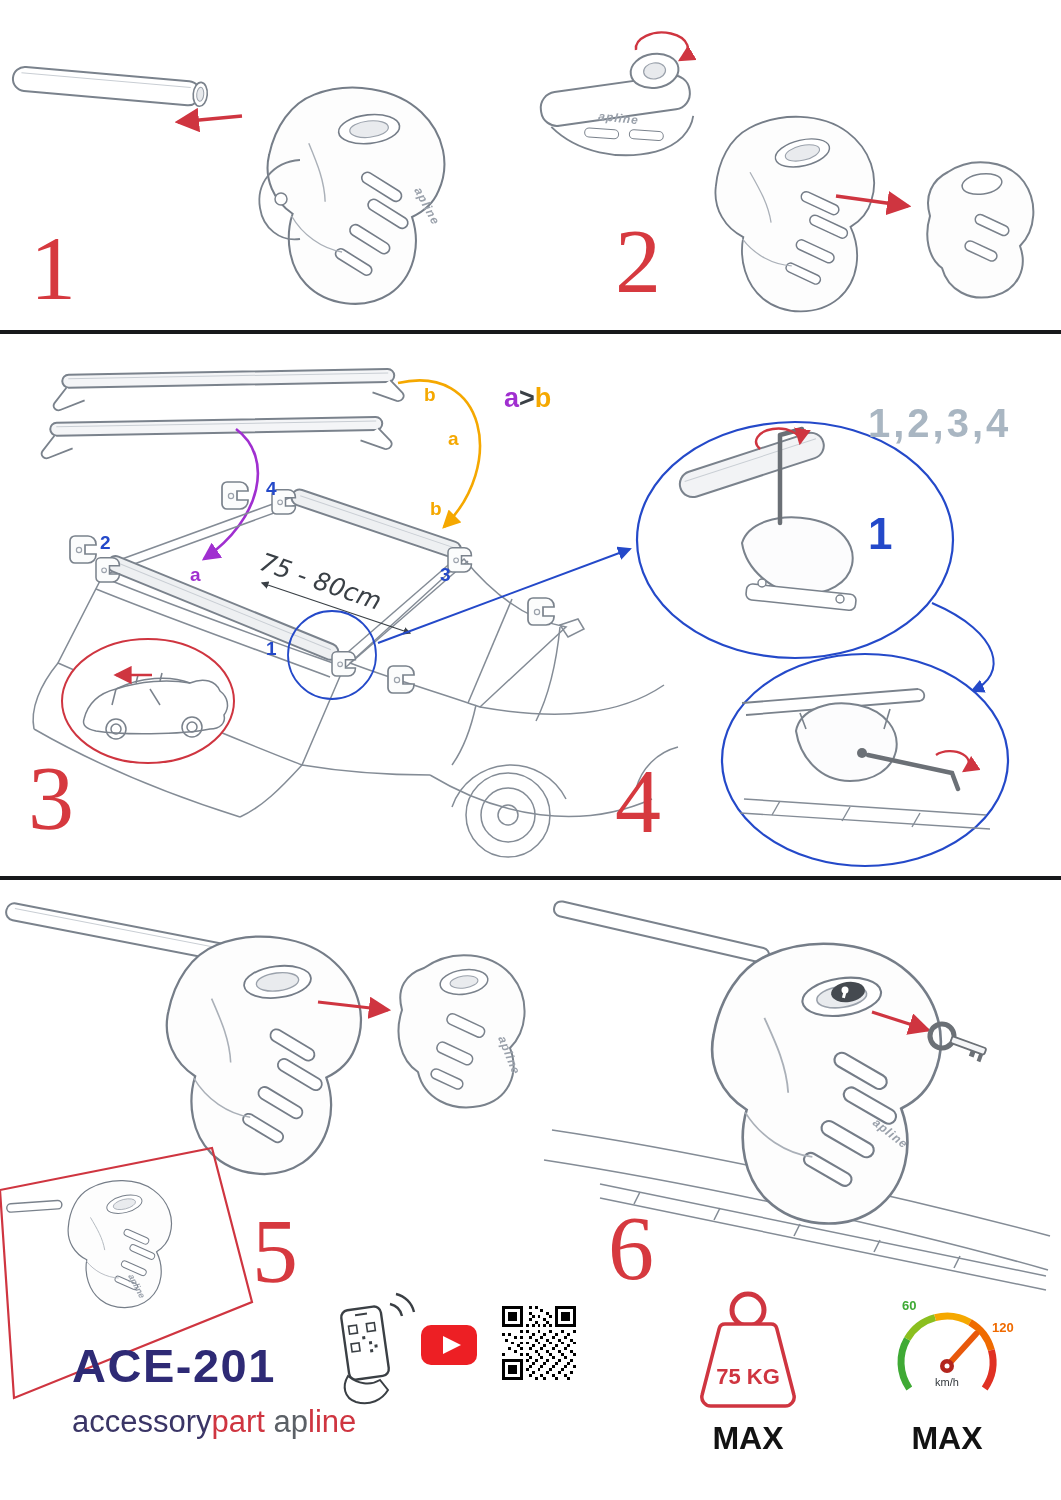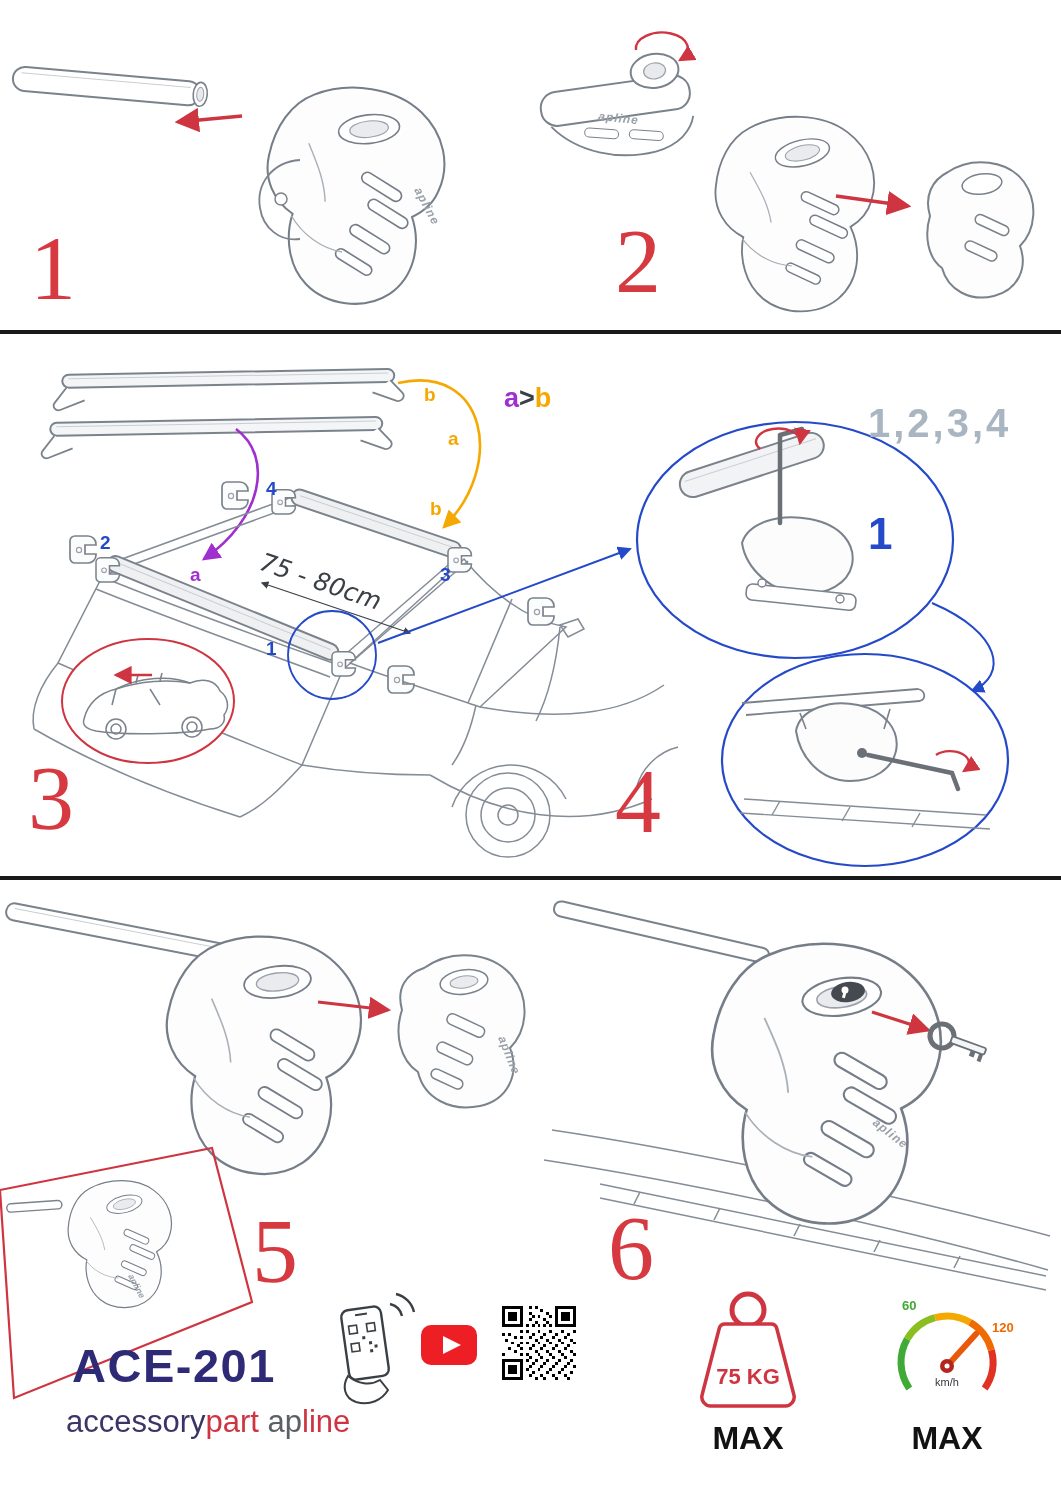--- a/index.html
+++ b/index.html
@@ -15,21 +15,21 @@
   .nor{font:bold 19px "Liberation Sans",sans-serif;fill:#f5a800;}
   .cmp{font:bold 27px "Liberation Sans",sans-serif;}
   .cmp .a{fill:#a02fd0}.cmp .gt{fill:#3a4046}.cmp .b{fill:#f5a800}
   .seq{font:bold 40px "Liberation Sans",sans-serif;fill:#a9b6c2;letter-spacing:3px;}
   .bigblue{font:bold 44px "Liberation Sans",sans-serif;fill:#2449c9;}
   .measure{font:italic 25px "DejaVu Sans",sans-serif;fill:#3a4046;}
   .logoT{font:italic bold 12px "Liberation Sans",sans-serif;fill:#9aa1ab;letter-spacing:1px;}
   .logoS{font:italic bold 9px "Liberation Sans",sans-serif;fill:#9aa1ab;}
   .model{position:absolute;left:72px;top:1338px;font-size:47px;color:#2e2a75;
          letter-spacing:1.5px;font-weight:700;}
-  .brand{position:absolute;left:66px;top:1404px;font-size:31px;font-weight:400;}
+  .brand{position:absolute;left:72px;top:1404px;font-size:31px;font-weight:400;}
   .brand .c1{color:#3a3566}.brand .c2{color:#cf3540}
   .brand .c3{color:#5b6066}.brand .c4{color:#cf3540}
   .wtxt{font:bold 22px "Liberation Sans",sans-serif;fill:#cf3540;}
   .maxT{font:bold 32px "Liberation Sans",sans-serif;fill:#121212;}
   .gL{font:bold 13px "Liberation Sans",sans-serif;fill:#3faa35;}
   .gH{font:bold 13px "Liberation Sans",sans-serif;fill:#ef6a00;}
   .gU{font:11px "Liberation Sans",sans-serif;fill:#33383d;}
   svg{position:absolute;left:0;}
 </style>
 </head>

